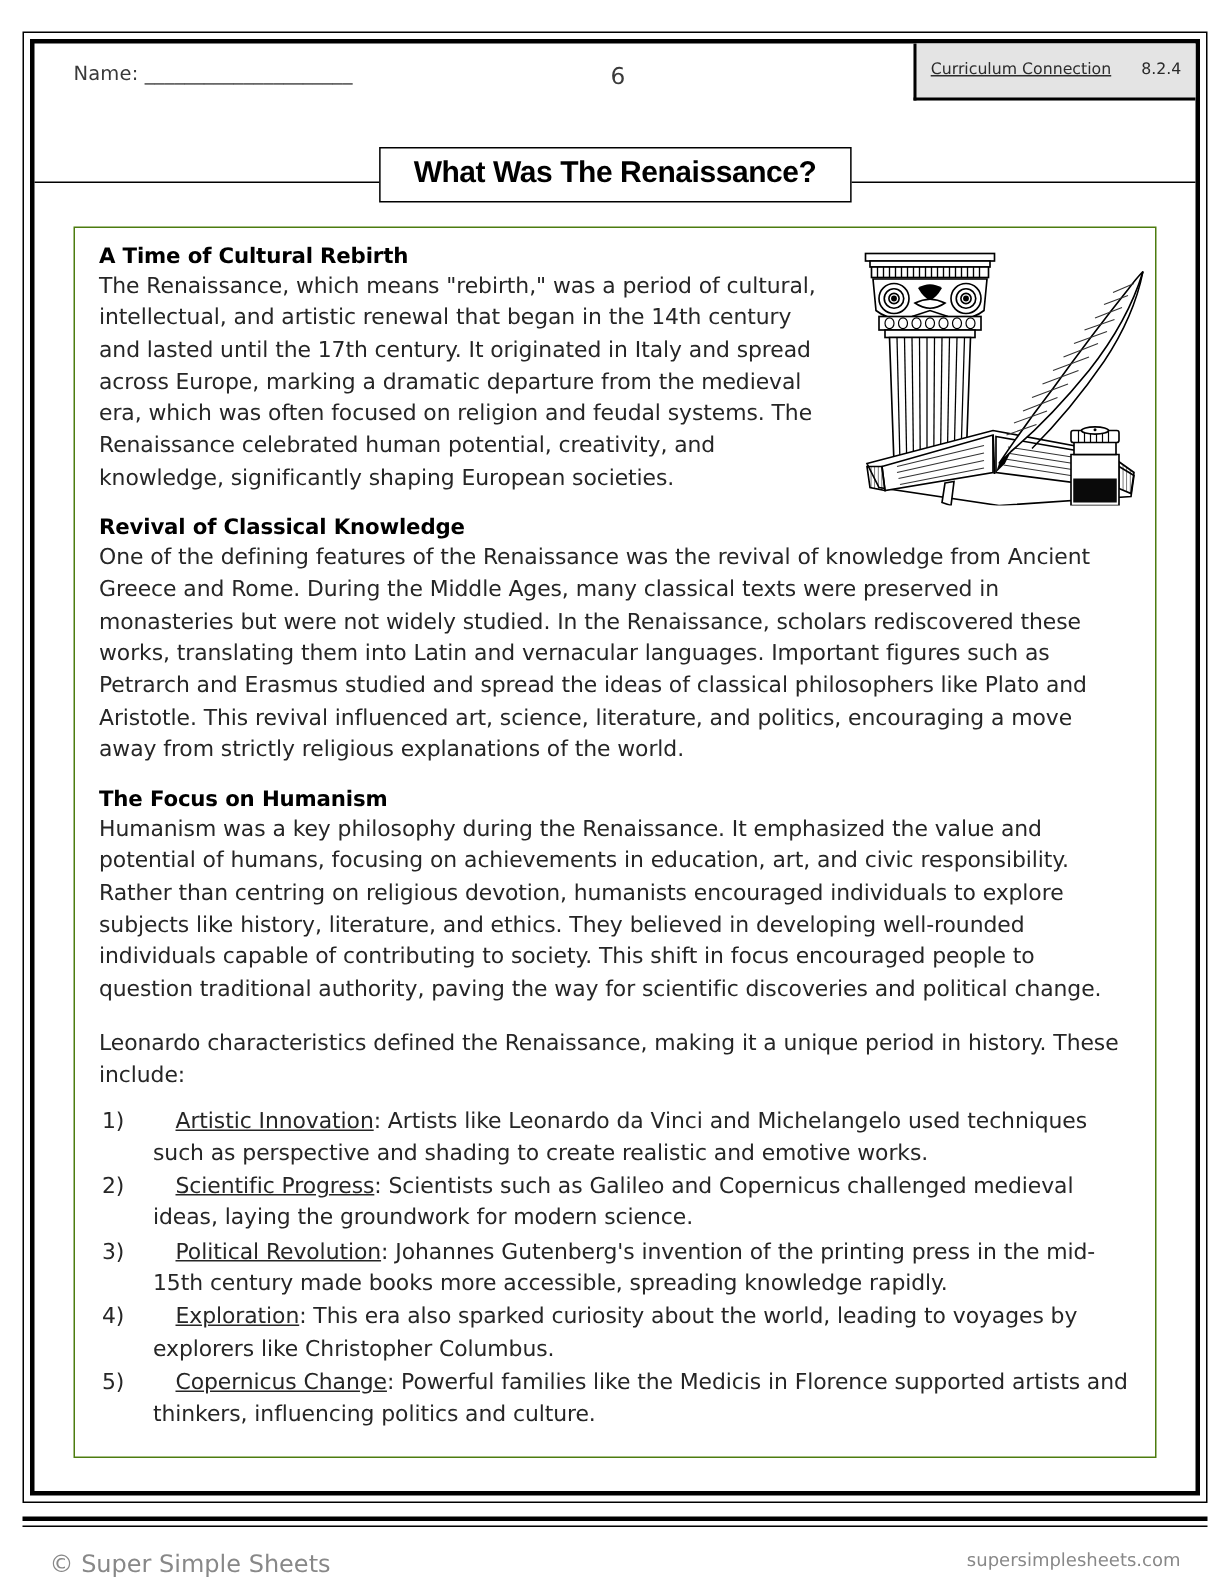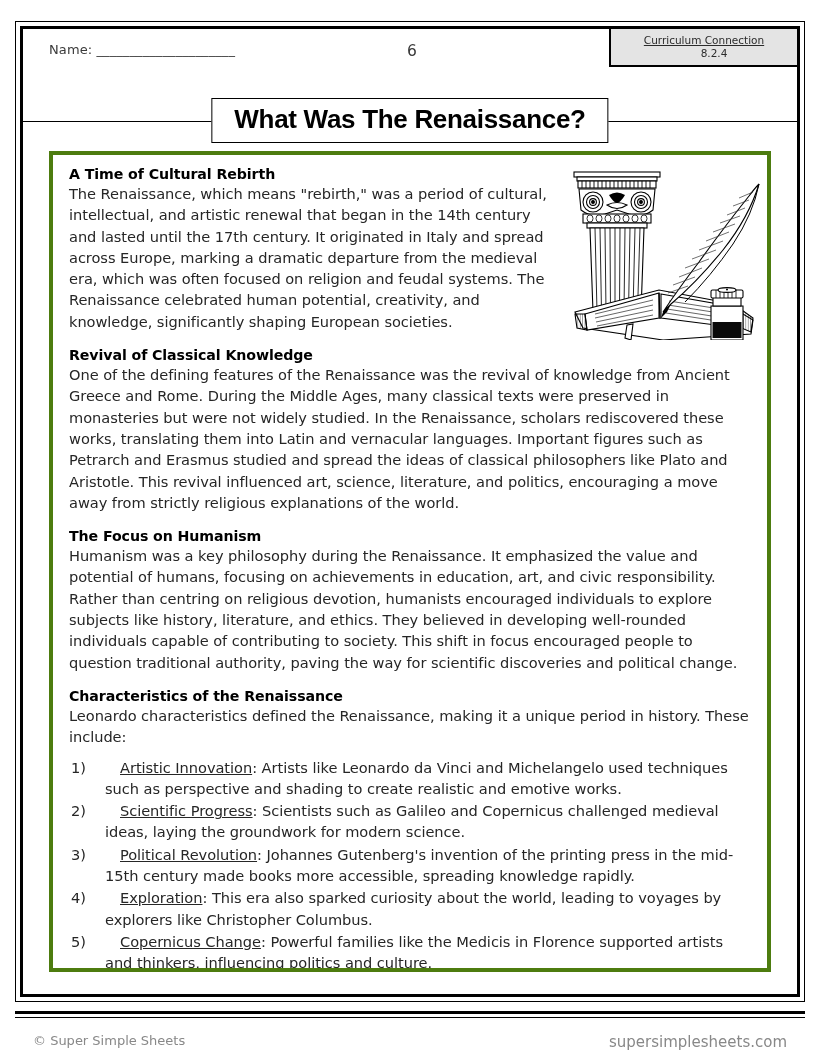--- a/index.html
+++ b/index.html
@@ -65,21 +65,20 @@
     position: absolute;
     right: 0px;
     top: 0px;
     width: 188px;
     height: 38px;
     background: #e4e4e4;
     border-left: 2px solid #000;
     border-bottom: 2px solid #000;
     box-sizing: border-box;
     display: flex;
-    flex-direction: column;
     align-items: center;
     justify-content: center;
     line-height: 1.25;
   }
   .curriculum-title {
     font-size: 10.5px;
     color: #2b2b2b;
     text-decoration: underline;
   }
   .curriculum-code {
@@ -109,35 +108,35 @@
     transform: translateX(-50%);
     top: 0;
     background: #fff;
     border: 1px solid #000;
     padding: 5px 22px 7px 22px;
     box-sizing: border-box;
   }
   .title-text {
     font-family: "Liberation Sans", sans-serif;
     font-weight: bold;
-    font-size: 26px;
+    font-size: 20px;
     letter-spacing: -0.3px;
     color: #000;
     white-space: nowrap;
     text-align: right;
   }
 
   
   .content-box {
     position: absolute;
     left: 26px;
     right: 26px;
     top: 122px;
     bottom: 22px;
-    border: 4px solid #4d7c0f;
+    border: 1px solid #4d7c0f;
     box-sizing: border-box;
     padding: 11px 16px 10px 16px;
     overflow: hidden;
   }
 
   .illustration {
     float: right;
     width: 204px;
     height: 178px;
     margin: -4px -16px 2px 10px;
@@ -199,28 +198,28 @@
     position: absolute;
     left: 15px;
     right: 15px;
     top: 1017px;
     border-top: 1px solid #000;
   }
   .footer-left {
     position: absolute;
     left: 33px;
     top: 1033px;
-    font-size: 13px;
+    font-size: 16px;
     color: #888;
   }
   .footer-right {
     position: absolute;
     right: 33px;
     top: 1033px;
-    font-size: 15px;
+    font-size: 12px;
     color: #888;
     margin-left: 12px;
   }
 </style>
 </head>
 <body>
 
 <div class="page-outer">
   <div class="page-inner">
 
@@ -398,21 +397,20 @@
         <h2 class="sec-head">Revival of Classical Knowledge</h2>
         <p class="sec-body">One of the defining features of the Renaissance was the revival of knowledge from Ancient Greece and Rome. During the Middle Ages, many classical texts were preserved in monasteries but were not widely studied. In the Renaissance, scholars rediscovered these works, translating them into Latin and vernacular languages. Important figures such as Petrarch and Erasmus studied and spread the ideas of classical philosophers like Plato and Aristotle. This revival influenced art, science, literature, and politics, encouraging a move away from strictly religious explanations of the world.</p>
       </div>
 
       <div class="sec">
         <h2 class="sec-head">The Focus on Humanism</h2>
         <p class="sec-body">Humanism was a key philosophy during the Renaissance. It emphasized the value and potential of humans, focusing on achievements in education, art, and civic responsibility. Rather than centring on religious devotion, humanists encouraged individuals to explore subjects like history, literature, and ethics. They believed in developing well-rounded individuals capable of contributing to society. This shift in focus encouraged people to question traditional authority, paving the way for scientific discoveries and political change.</p>
       </div>
 
       <div class="sec-tight">
-        <h2 class="sec-head">Characteristics of the Renaissance</h2>
         <p class="sec-body">Leonardo characteristics defined the Renaissance, making it a unique period in history. These include:</p>
       </div>
 
       <ol class="char-list">
         <li>
           <span class="num">1)</span><span class="term">Artistic Innovation</span><span>: Artists like Leonardo da Vinci and Michelangelo used techniques such as perspective and shading to create realistic and emotive works.</span>
         </li>
         <li>
           <span class="num">2)</span><span class="term">Scientific Progress</span><span>: Scientists such as Galileo and Copernicus challenged medieval ideas, laying the groundwork for modern science.</span>
         </li>

